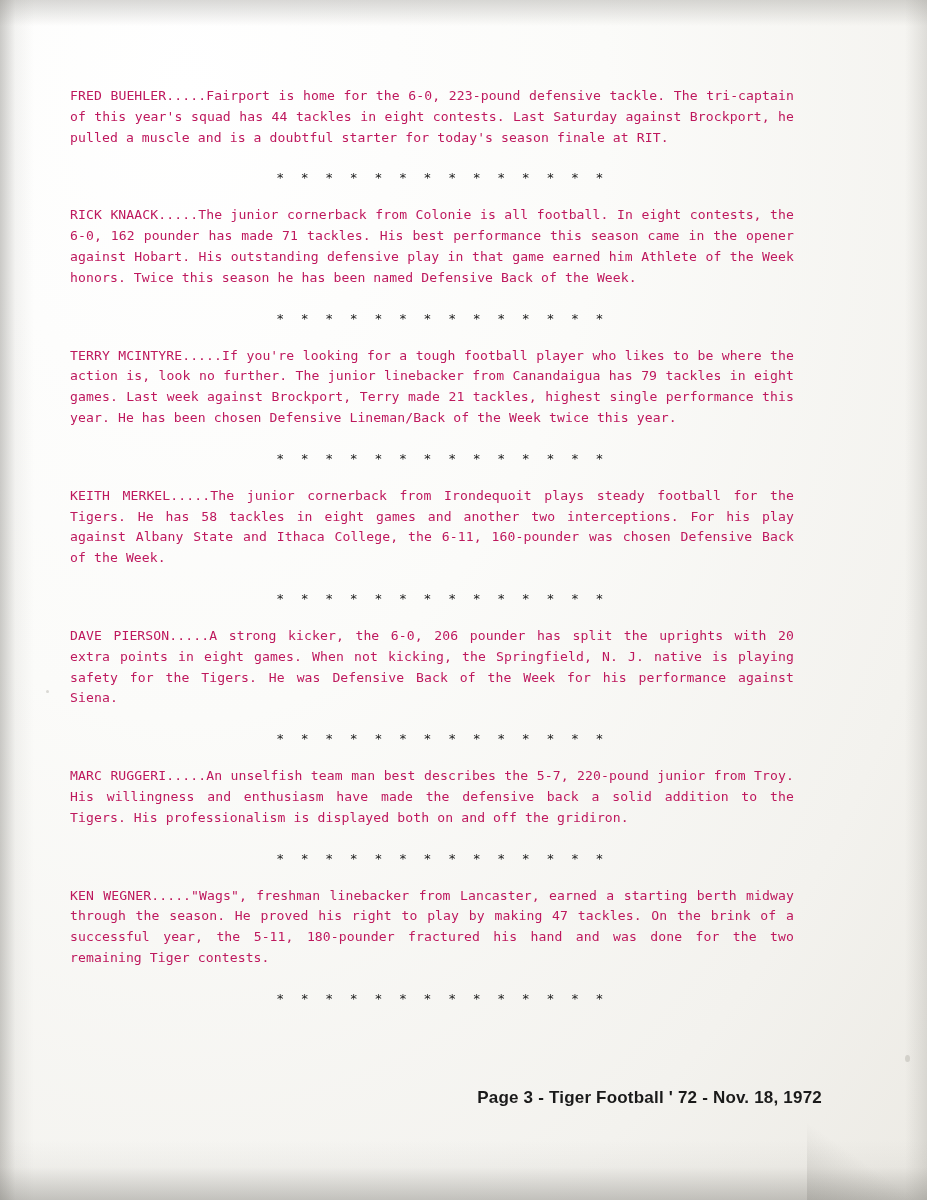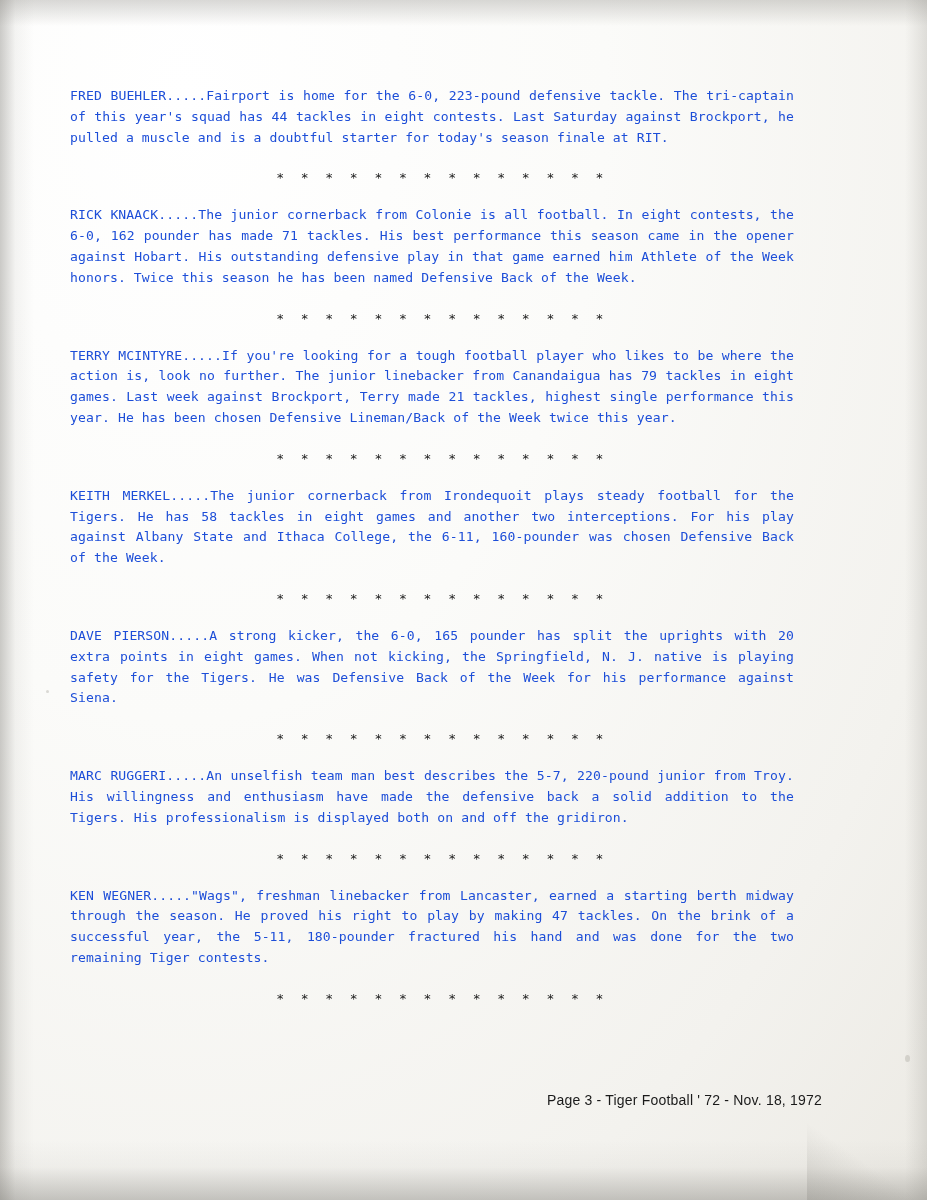--- a/index.html
+++ b/index.html
@@ -58,21 +58,21 @@
     position: absolute;
     left: 70px;
     top: 86px;
     width: 724px;
   }
 
   p.para {
     font-family: "DejaVu Sans Mono", "Liberation Mono", monospace;
     font-size: 13.1px;
     line-height: 20.8px;
-    color: #1d4ed8;
+    color: #be185d;
     margin: 0;
     text-align: justify;
     letter-spacing: 0.1px;
     white-space: pre-line;
   }
   .divider {
     font-family: "DejaVu Sans Mono", "Liberation Mono", monospace;
     font-size: 13.1px;
     color: #1a1a1a;
     text-align: center;
@@ -80,22 +80,22 @@
     margin: 22px 0 20px 0;
     padding-left: 20px;
   }
   .block { margin-bottom: 0; }
 
   .footer {
     position: absolute;
     right: 105px;
     bottom: 92px;
     font-family: "Liberation Sans", sans-serif;
-    font-size: 14px;
-    font-weight: normal;
+    font-size: 17px;
+    font-weight: bold;
     color: #1a1a1a;
     letter-spacing: 0.2px;
   }
 </style>
 </head>
 <body>
 
 <div class="page">
   <div class="paper-bg"></div>
   <div class="edge-shadow-left"></div>
@@ -123,21 +123,21 @@
       <p class="para">TERRY MCINTYRE.....If you're looking for a tough football player who likes to be where the action is, look no further. The junior linebacker from Canandaigua has 79 tackles in eight games. Last week against Brockport, Terry made 21 tackles, highest single performance this year. He has been chosen Defensive Lineman/Back of the Week twice this year.</p>
     </div>
     <div class="divider">* * * * * * * * * * * * * *</div>
 
     <div class="block">
       <p class="para">KEITH MERKEL.....The junior cornerback from Irondequoit plays steady football for the Tigers. He has 58 tackles in eight games and another two interceptions. For his play against Albany State and Ithaca College, the 6-11, 160-pounder was chosen Defensive Back of the Week.</p>
     </div>
     <div class="divider">* * * * * * * * * * * * * *</div>
 
     <div class="block">
-      <p class="para">DAVE PIERSON.....A strong kicker, the 6-0, 165 pounder has split the uprights with 20 extra points in eight games. When not kicking, the Springfield, N. J. native is playing safety for the Tigers. He was Defensive Back of the Week for his performance against Siena.</p>
+      <p class="para">DAVE PIERSON.....A strong kicker, the 6-0, 206 pounder has split the uprights with 20 extra points in eight games. When not kicking, the Springfield, N. J. native is playing safety for the Tigers. He was Defensive Back of the Week for his performance against Siena.</p>
     </div>
     <div class="divider">* * * * * * * * * * * * * *</div>
 
     <div class="block">
       <p class="para">MARC RUGGERI.....An unselfish team man best describes the 5-7, 220-pound junior from Troy. His willingness and enthusiasm have made the defensive back a solid addition to the Tigers. His professionalism is displayed both on and off the gridiron.</p>
     </div>
     <div class="divider">* * * * * * * * * * * * * *</div>
 
     <div class="block">
       <p class="para">KEN WEGNER....."Wags", freshman linebacker from Lancaster, earned a starting berth midway through the season. He proved his right to play by making 47 tackles. On the brink of a successful year, the 5-11, 180-pounder fractured his hand and was done for the two remaining Tiger contests.</p>

